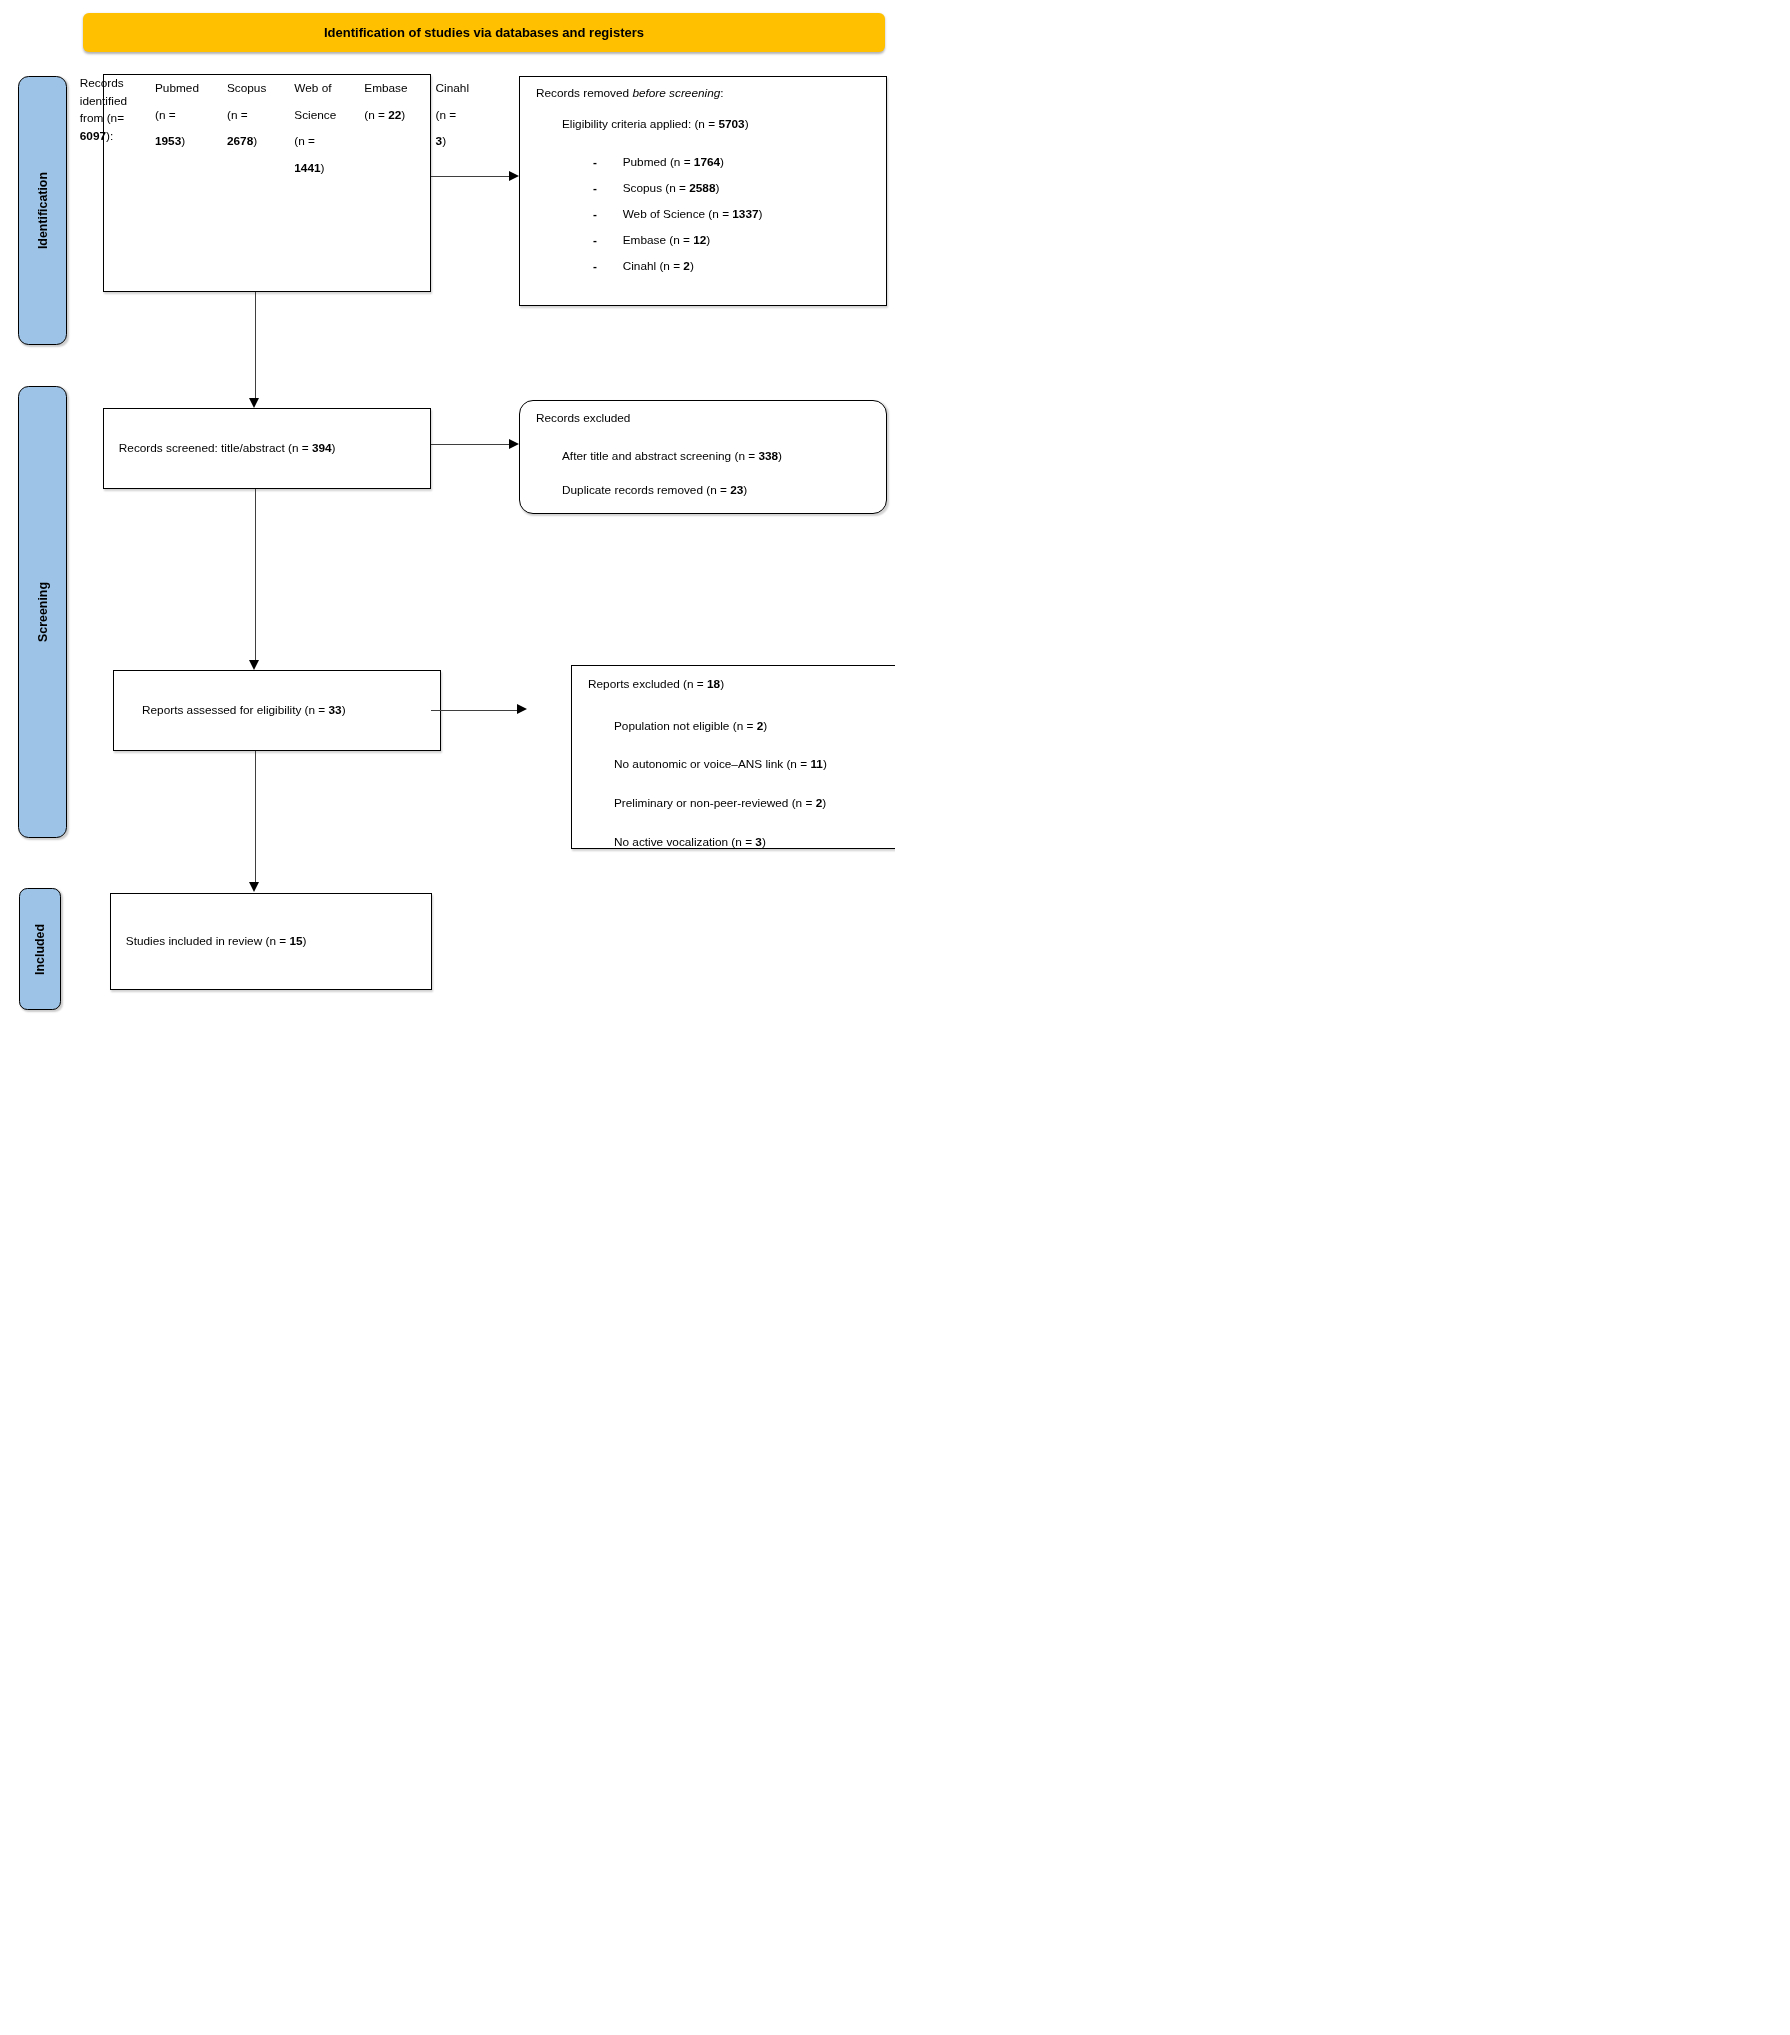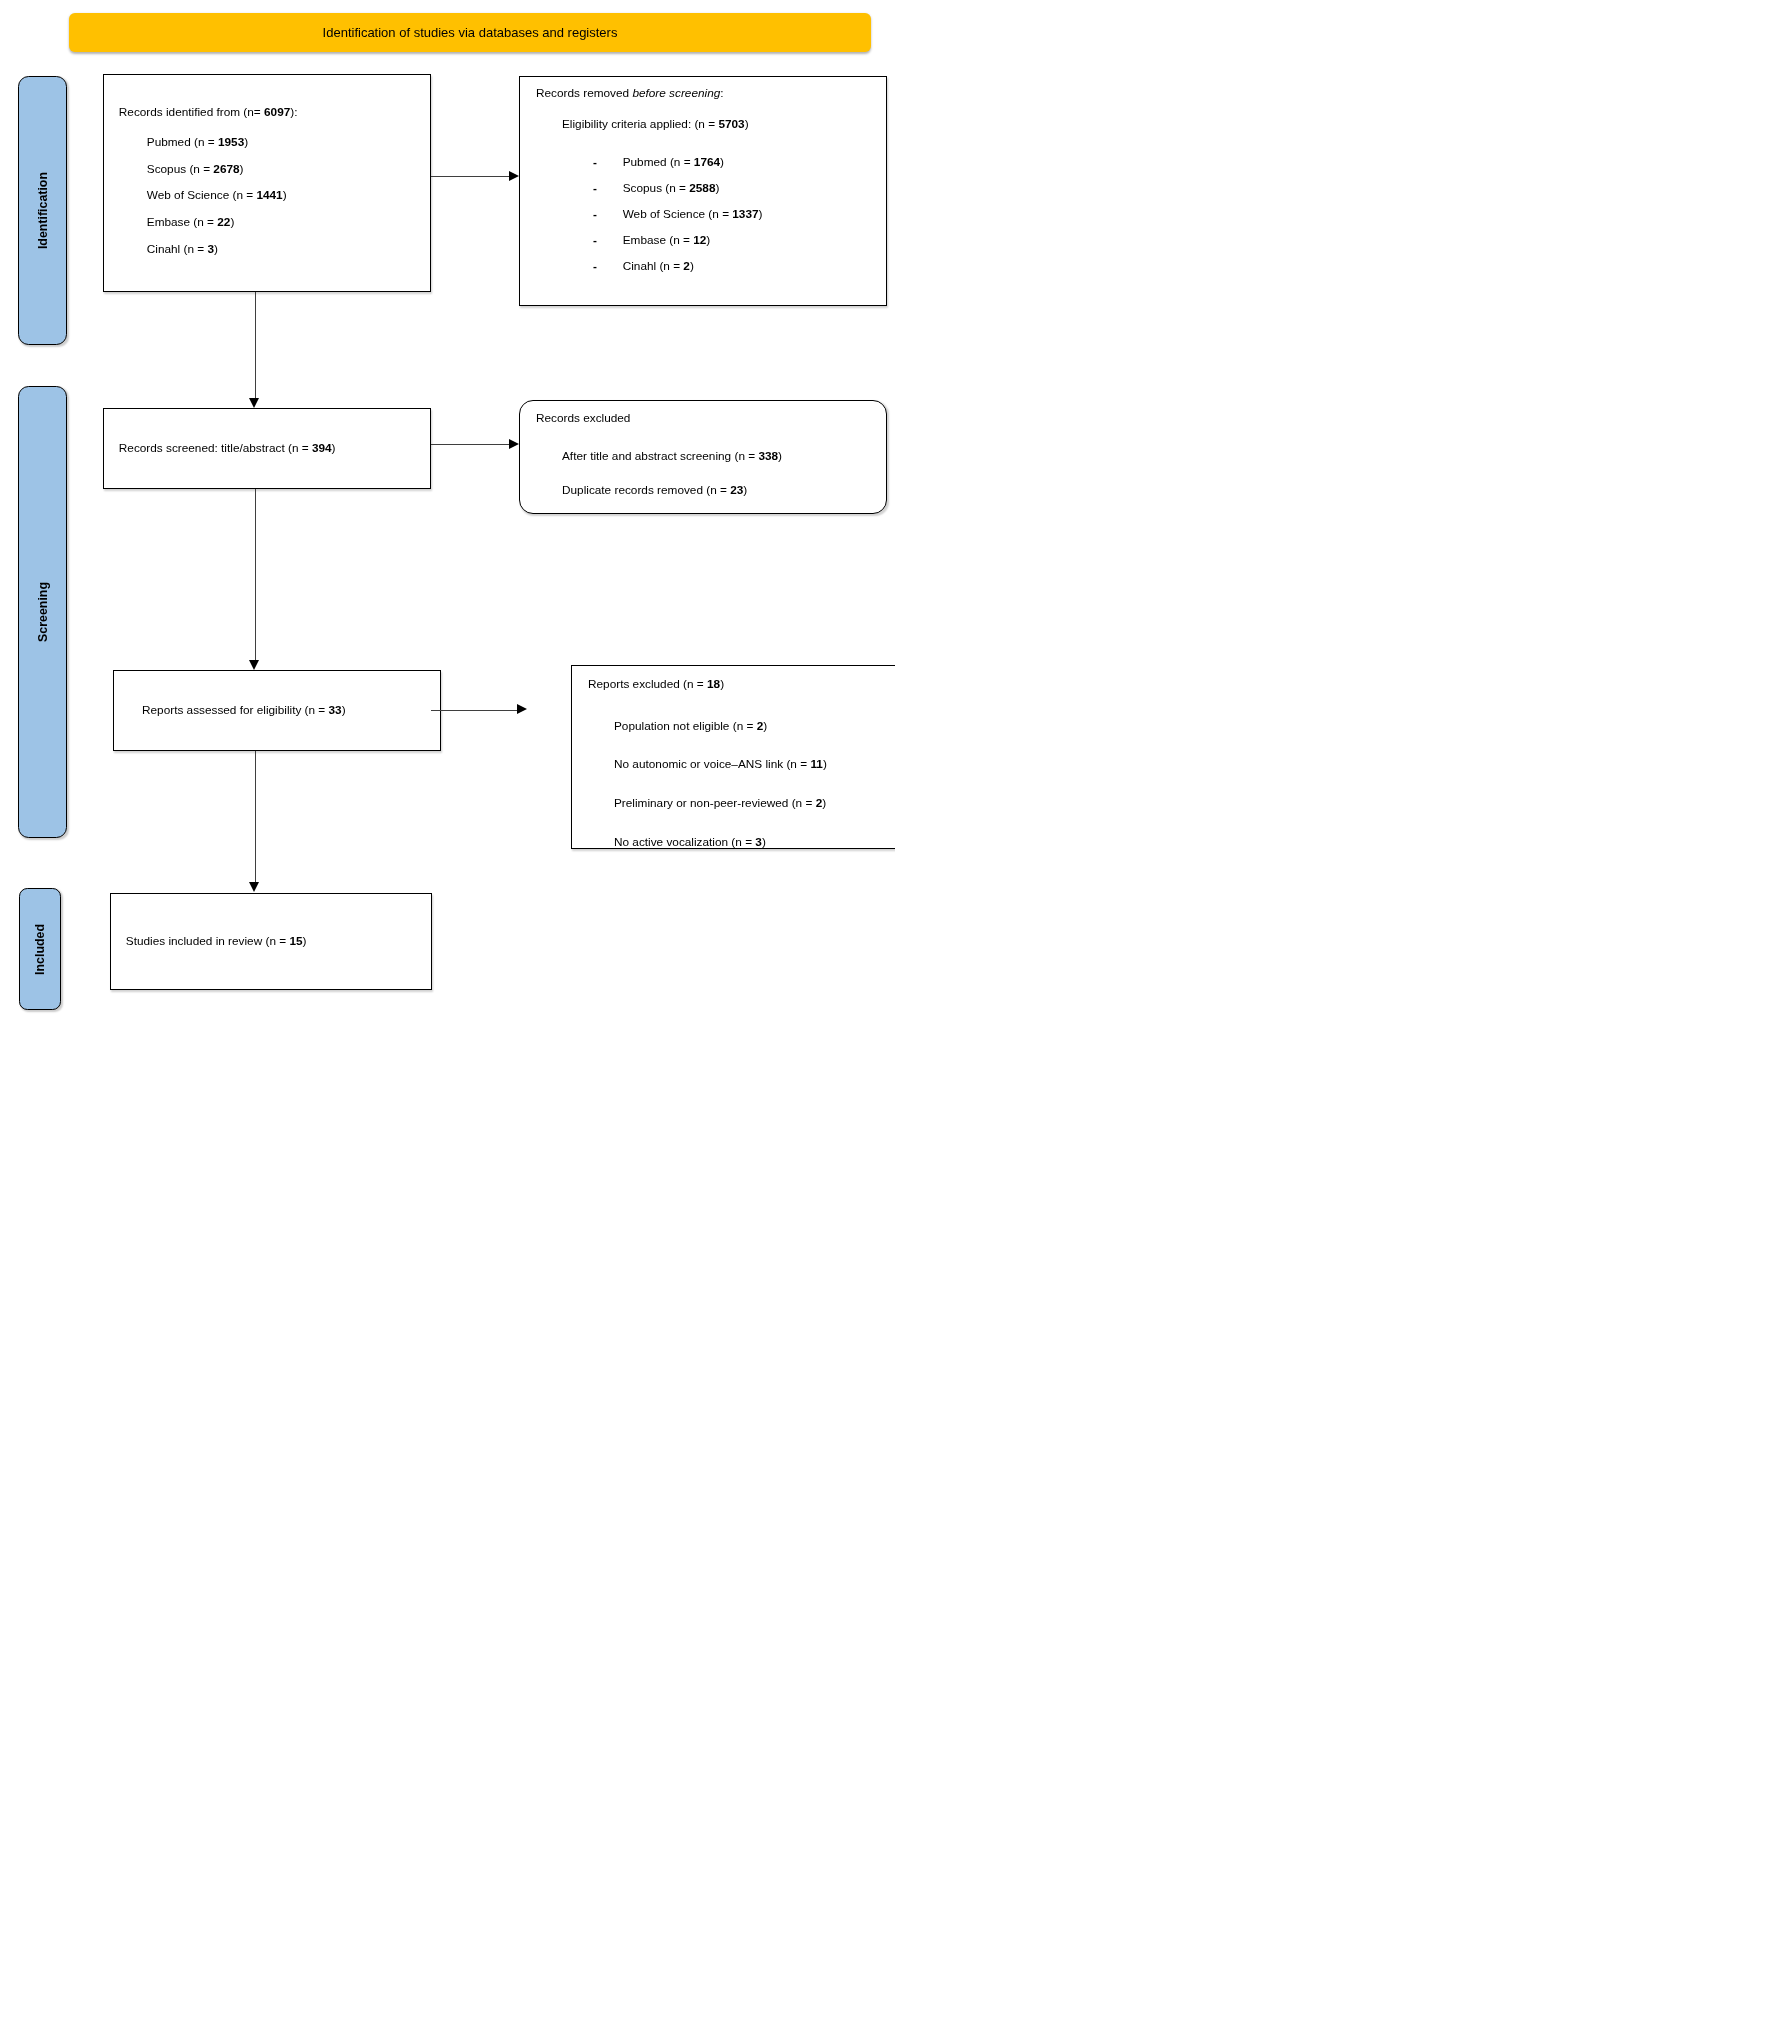--- a/index.html
+++ b/index.html
@@ -7,24 +7,24 @@
     --sidebar-bg:#9DC3E6;
     --border-color:#000000;
     --line-color:#3F3F3F;
     --box-bg:#FFFFFF;
   }
   html,body{margin:0;padding:0;background:#FFFFFF;}
   body{font-family:"Liberation Sans", sans-serif; color:#000;}
   #stage{position:relative;width:895px;height:1018px;background:#FFFFFF;overflow:hidden;}
 
   .banner{
-    position:absolute;left:69px;top:13px;width:802px;height:39px;
+    position:absolute;left:83px;top:13px;width:802px;height:39px;
     background:var(--banner-bg);border-radius:5.9px;
     display:flex;align-items:center;justify-content:center;
-    font-size:13px;font-weight:normal;
+    font-size:13px;font-weight:bold;
     box-shadow:0 1.8px 2.4px rgba(0,0,0,0.30);
   }
 
   .sidebar{
     position:absolute;background:var(--sidebar-bg);
     border:1.8px solid var(--border-color);border-radius:10.6px;
     display:flex;align-items:center;justify-content:center;
     box-shadow:1.2px 1.8px 1.8px rgba(0,0,0,0.20);
   }
   .sidebar span{
@@ -36,21 +36,21 @@
   #sb-included{left:19px;top:888px;width:40px;height:120px;border-radius:8.3px;}
 
   .box{
     position:absolute;background:var(--box-bg);
     border:1.8px solid var(--border-color);
     font-size:11.8px;line-height:17.7px;
     box-shadow:1.2px 1.8px 1.8px rgba(0,0,0,0.18);
     box-sizing:border-box;
   }
   #box-identified{left:103px;top:74px;width:328px;height:218px;
-    display:flex;flex-direction:column;justify-content:center;padding-left:14.8px;}
+    display:flex;justify-content:center;padding-left:14.8px;}
   #box-identified .bx-title{margin-bottom:7.7px;}
   #box-identified .bx-item{margin-left:28px;line-height:26.6px;}
 
   #box-removed{left:519px;top:76px;width:368px;height:230px;padding:8.3px 5.9px 0 16px;}
   #box-removed .bx-sub{margin-top:13px;margin-left:26px;}
   #box-removed .bx-list{margin-top:15.3px;}
   #box-removed .bx-bullet{display:flex;margin-left:57px;line-height:26px;}
   #box-removed .bx-dash{width:4.7px;font-weight:bold;}
   #box-removed .bx-bullet-text{margin-left:25px;}
 

